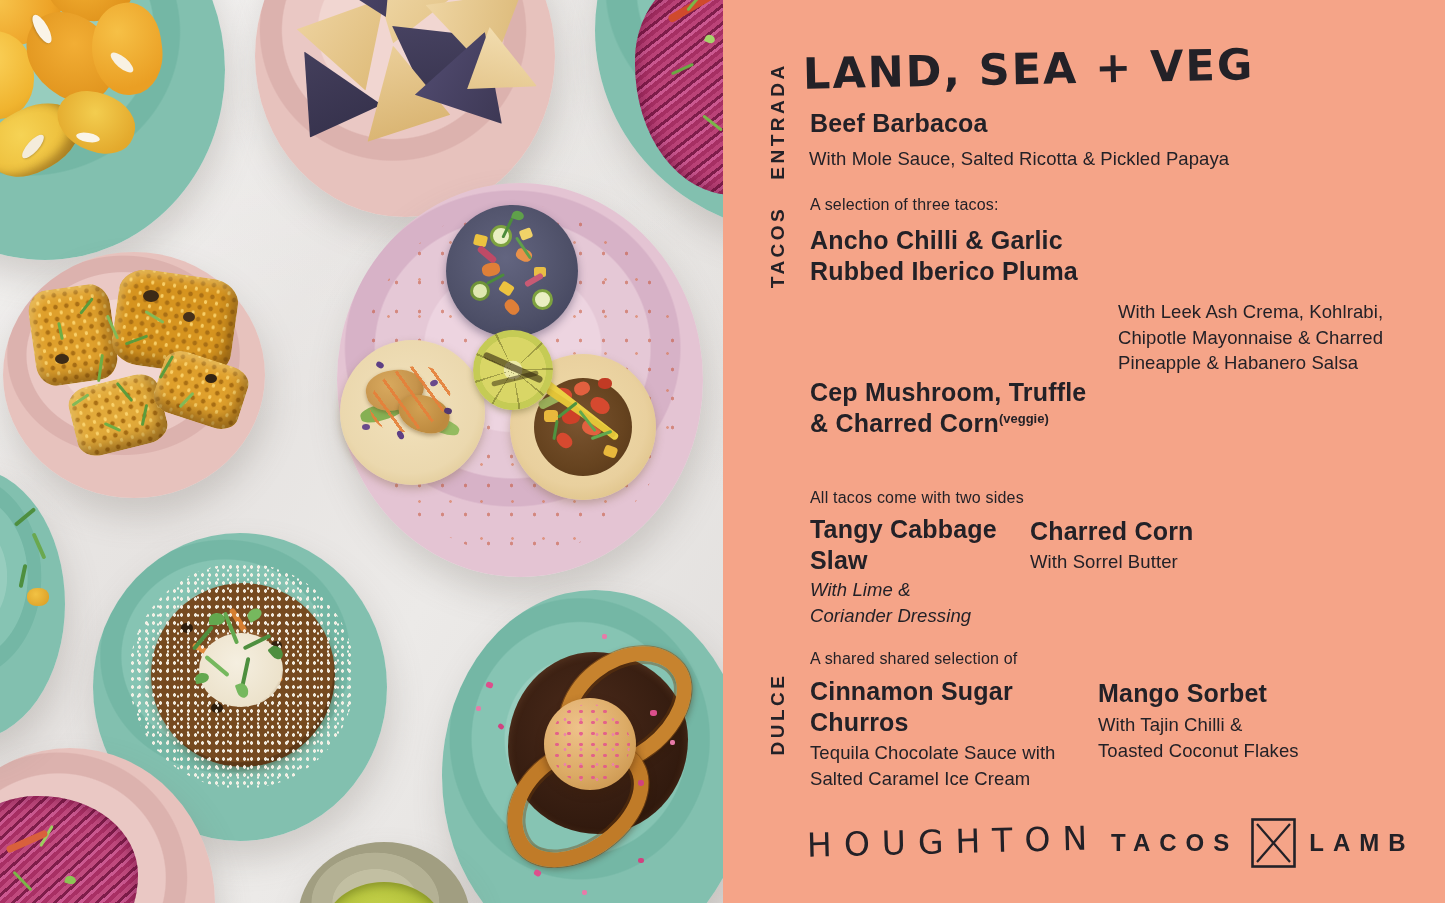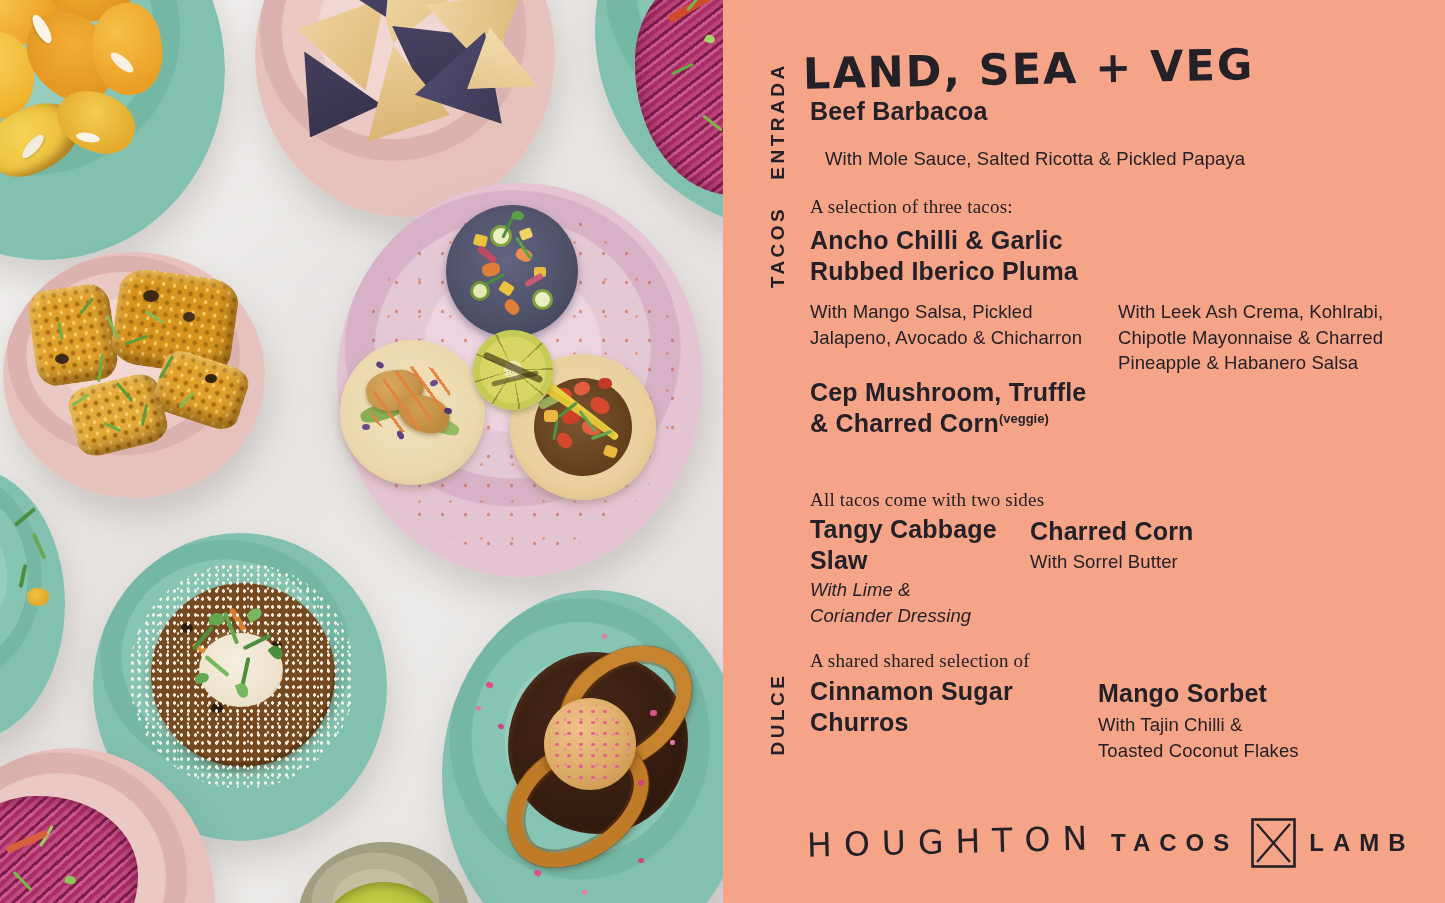--- a/index.html
+++ b/index.html
@@ -36,21 +36,21 @@
         box-shadow:inset 0 0 0 3px rgba(110,60,10,.4), 0 3px 6px rgba(50,25,5,.35), 0 0 0 1px rgba(160,95,25,.6);}
 
   
   #menu{position:absolute;left:723px;top:0;width:722px;height:903px;}
   #menu .blk{position:absolute;}
   .pre{white-space:pre-line;}
   .vlabel{position:absolute;transform:translate(-50%,-50%) rotate(-90deg);
           font-weight:700;font-size:19px;letter-spacing:3.5px;white-space:nowrap;}
   .m-title{font-family:"DejaVu Sans",sans-serif;font-weight:700;font-size:43px;
            letter-spacing:2px;transform:rotate(-1.2deg);white-space:nowrap;}
-  .intro{font-size:19px;letter-spacing:.2px;font-family:Liberation Serif, serif;}
+  .intro{font-size:16px;letter-spacing:.2px;}
   .name{font-size:25px;line-height:31px;font-weight:700;letter-spacing:.2px;}
   .desc{font-size:18.5px;line-height:25.5px;letter-spacing:.1px;}
   .ft{font-size:18px;line-height:26px;width:244px;}
   .ft b{font-weight:700;}
   .sup{display:inline-block;font-size:13px;font-weight:700;transform:translateY(-9px);letter-spacing:0;}
   .m-houghton{font-family:"DejaVu Sans",sans-serif;font-weight:400;font-size:33px;
               letter-spacing:12px;transform:rotate(-1.5deg);white-space:nowrap;}
   .brand{display:flex;align-items:center;gap:13px;}
   .brand-word{font-size:24px;font-weight:700;letter-spacing:9px;white-space:nowrap;}
 </style>
@@ -287,29 +287,27 @@
 
   <div id="menu" style="background:#f5a488;">
 
     <div class="vlabel" style="left:55px;top:121px;">ENTRADA</div>
     <div class="vlabel" style="left:55px;top:247px;">TACOS</div>
     <div class="vlabel" style="left:55px;top:714px;">DULCE</div>
 
     <div class="blk m-title" style="left:80px;top:44px;">LAND, SEA + VEG</div>
 
 
-    <div class="blk name" style="left:87px;top:96px;">Beef Barbacoa</div>
-    <div class="blk desc" style="left:102px;top:146px;">With Mole Sauce, Salted Ricotta &amp; Pickled Papaya</div>
+    <div class="blk name" style="left:87px;top:108px;">Beef Barbacoa</div>
+    <div class="blk desc" style="left:86px;top:146px;">With Mole Sauce, Salted Ricotta &amp; Pickled Papaya</div>
 
     <div class="blk intro" style="left:87px;top:196px;">A selection of three tacos:</div>
 
     <div class="blk name pre" style="left:87px;top:225px;">Ancho Chilli &amp; Garlic
 Rubbed Iberico Pluma</div>
-    <div class="blk desc pre" style="left:87px;top:299px;">With Mango Salsa, Pickled
-Jalapeno, Avocado &amp; Chicharron</div>
     <div class="blk desc pre" style="left:395px;top:299px;">With Leek Ash Crema, Kohlrabi,
 Chipotle Mayonnaise &amp; Charred
 Pineapple &amp; Habanero Salsa</div>
 
     <div class="blk name" style="left:87px;top:377px;"><span class="pre">Cep Mushroom, Truffle
 &amp; Charred Corn</span><span class="sup">(veggie)</span></div>
 
     <div class="blk intro" style="left:87px;top:489px;">All tacos come with two sides</div>
 
     <div class="blk name pre" style="left:87px;top:514px;">Tangy Cabbage
@@ -318,20 +316,22 @@
     <div class="blk desc" style="left:307px;top:549px;">With Sorrel Butter</div>
     <div class="blk desc pre" style="left:87px;top:577px;font-style:italic;">With Lime &amp;
 Coriander Dressing</div>
 
     <div class="blk intro" style="left:87px;top:650px;">A shared shared selection of</div>
     <div class="blk name pre" style="left:87px;top:676px;">Cinnamon Sugar
 Churros</div>
     <div class="blk name" style="left:375px;top:678px;">Mango Sorbet</div>
     <div class="blk desc pre" style="left:375px;top:712px;">With Tajin Chilli &amp;
 Toasted Coconut Flakes</div>
+    <div class="blk desc pre" style="left:87px;top:740px;">Tequila Chocolate Sauce with
+Salted Caramel Ice Cream</div>
 
     <div class="blk m-houghton" style="left:84px;top:822px;">HOUGHTON</div>
 
     <div class="blk brand" style="left:388px;top:818px;">
       <span class="brand-word">TACOS</span>
       <svg width="45" height="50" viewBox="0 0 45 50">
         <rect x="1.5" y="1.5" width="42" height="47" fill="none" stroke="#232127" stroke-width="2.6"></rect>
         <line x1="6" y1="6" x2="39" y2="44" stroke="#232127" stroke-width="2.2"></line>
         <line x1="39" y1="6" x2="6" y2="44" stroke="#232127" stroke-width="2.2"></line>
       </svg>

